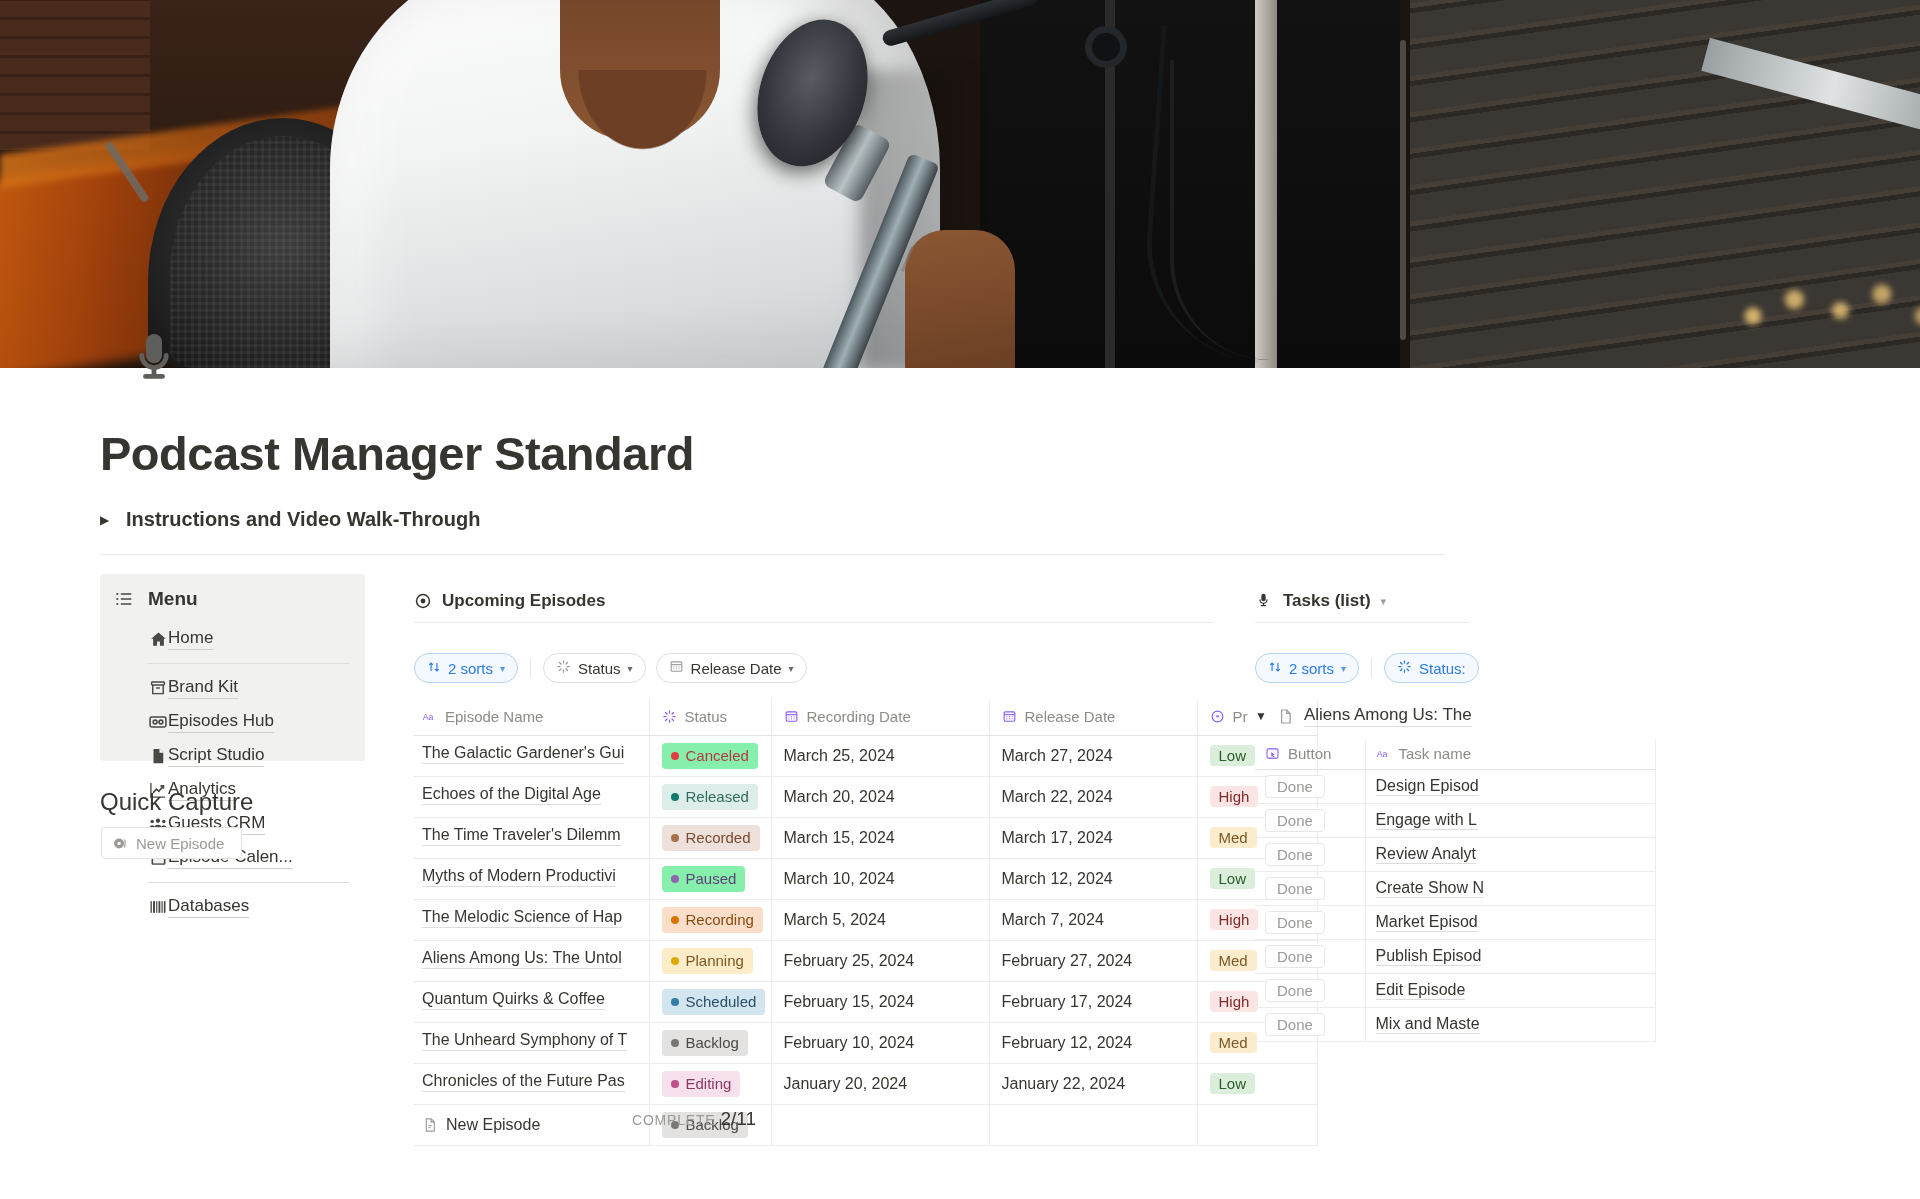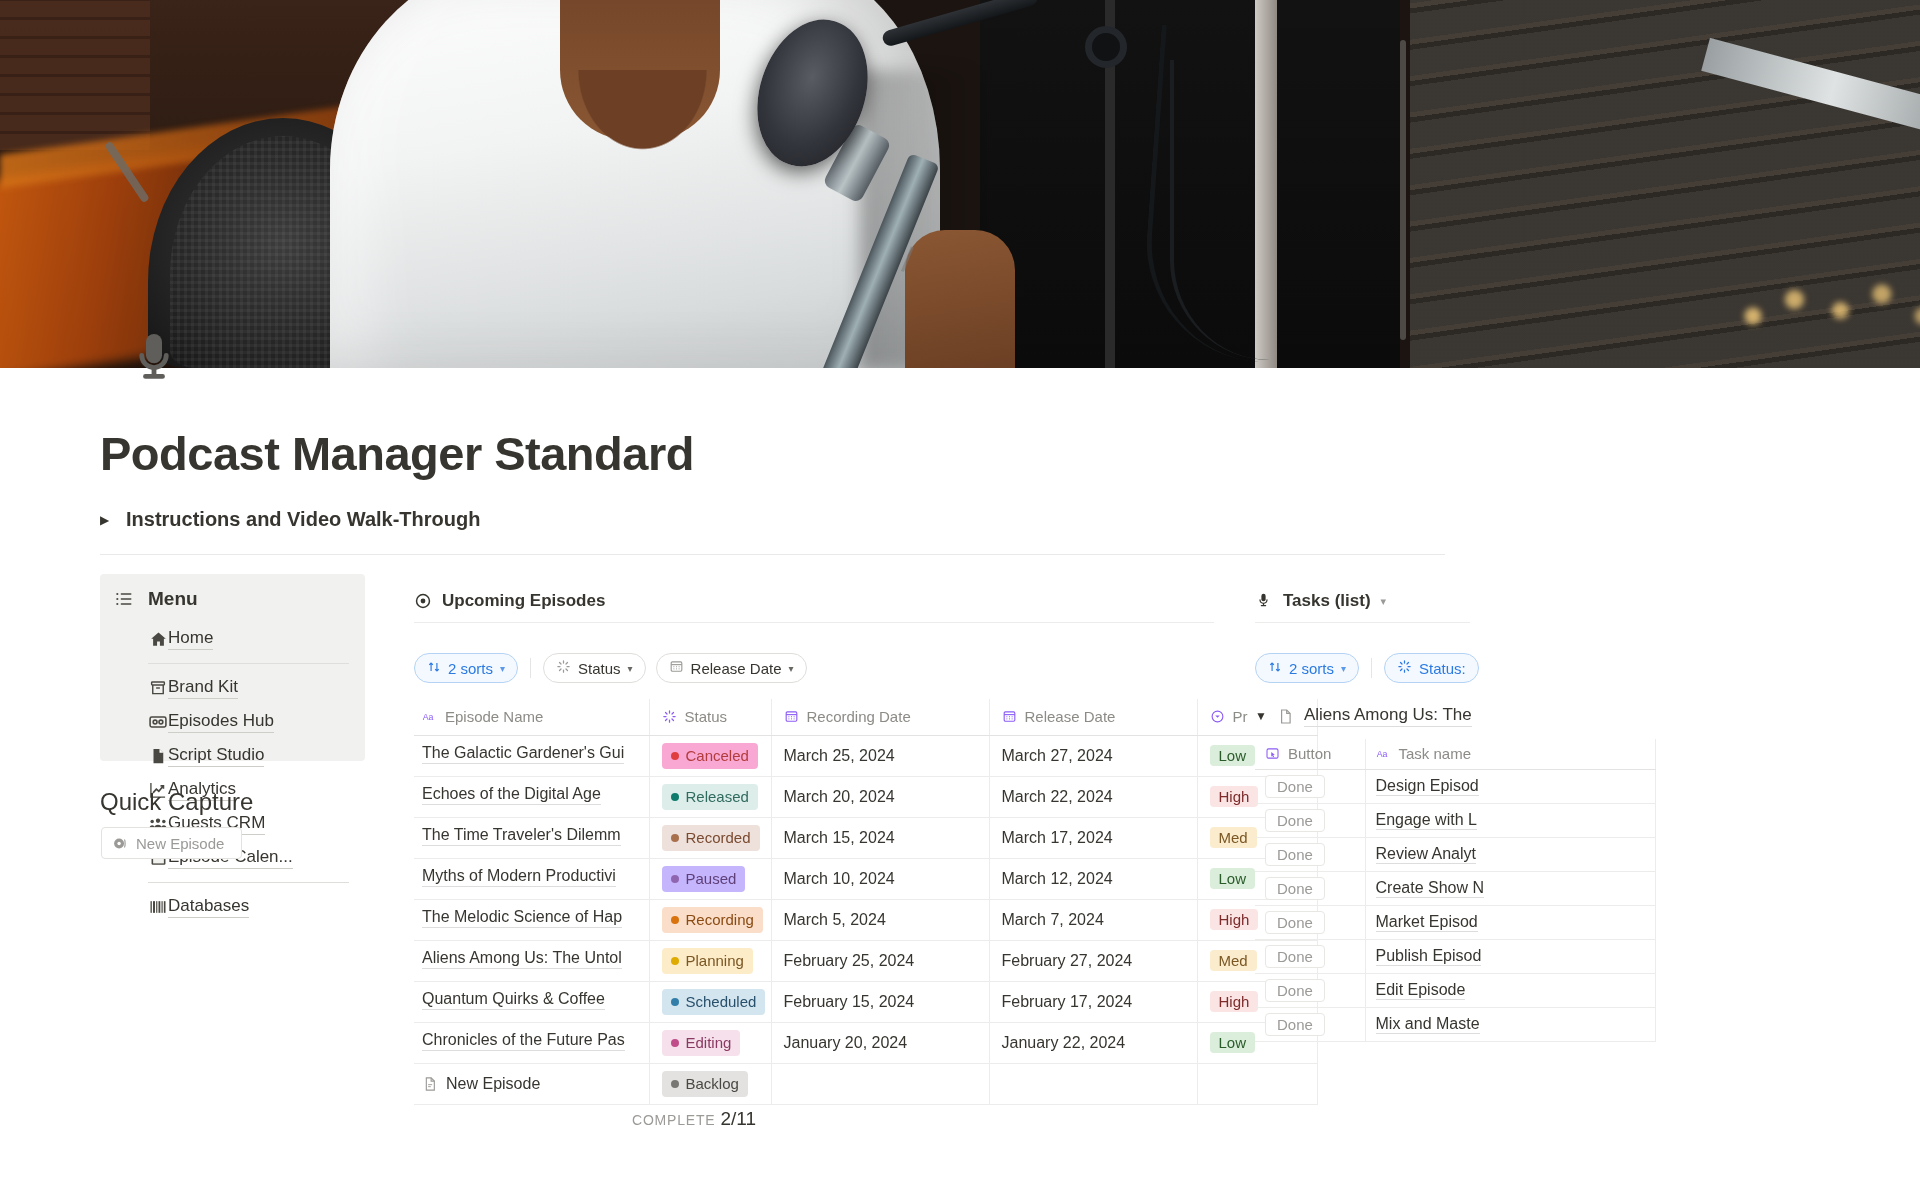--- a/index.html
+++ b/index.html
@@ -577,21 +577,21 @@
                 </svg>
               </span>
               <span>Pr</span>
             </span>
           </th>
         </tr>
       </thead>
       <tbody>
             <tr>
               <td><span class="ep-name">The Galactic Gardener's Gui</span></td>
-              <td><span class="tag" style="background: #f9a8d4; color: rgb(178, 60, 60);">
+              <td><span class="tag" style="background: #86efac; color: rgb(178, 60, 60);">
                   <span class="dot" style="background: rgb(224, 62, 62);"></span>
                   <span>Canceled</span>
                 </span></td>
               <td>March 25, 2024</td>
               <td>March 27, 2024</td>
               <td><span class="prio" style="background: rgb(219, 237, 219); color: rgb(42, 92, 42);">Low</span></td>
             </tr>
             <tr>
               <td><span class="ep-name">Echoes of the Digital Age</span></td>
               <td><span class="tag" style="background: rgb(221, 237, 234); color: rgb(47, 107, 94);">
@@ -607,21 +607,21 @@
               <td><span class="tag" style="background: rgb(238, 224, 218); color: rgb(122, 74, 49);">
                   <span class="dot" style="background: rgb(169, 112, 78);"></span>
                   <span>Recorded</span>
                 </span></td>
               <td>March 15, 2024</td>
               <td>March 17, 2024</td>
               <td><span class="prio" style="background: rgb(251, 236, 205); color: rgb(122, 87, 36);">Med</span></td>
             </tr>
             <tr>
               <td><span class="ep-name">Myths of Modern Productivi</span></td>
-              <td><span class="tag" style="background: #c4b5fd; color: rgb(95, 63, 119);">
+              <td><span class="tag" style="background: #86efac; color: rgb(95, 63, 119);">
                   <span class="dot" style="background: rgb(144, 101, 176);"></span>
                   <span>Paused</span>
                 </span></td>
               <td>March 10, 2024</td>
               <td>March 12, 2024</td>
               <td><span class="prio" style="background: rgb(219, 237, 219); color: rgb(42, 92, 42);">Low</span></td>
             </tr>
             <tr>
               <td><span class="ep-name">The Melodic Science of Hap</span></td>
               <td><span class="tag" style="background: rgb(250, 222, 201); color: rgb(138, 75, 18);">
@@ -644,20 +644,30 @@
             </tr>
             <tr>
               <td><span class="ep-name">Quantum Quirks &amp; Coffee</span></td>
               <td><span class="tag" style="background: rgb(211, 229, 239); color: rgb(40, 80, 107);">
                   <span class="dot" style="background: rgb(51, 126, 169);"></span>
                   <span>Scheduled</span>
                 </span></td>
               <td>February 15, 2024</td>
               <td>February 17, 2024</td>
               <td><span class="prio" style="background: rgb(251, 228, 228); color: rgb(125, 43, 43);">High</span></td>
+            </tr>
+            <tr>
+              <td><span class="ep-name">The Unheard Symphony of T</span></td>
+              <td><span class="tag" style="background: rgb(227, 226, 224); color: rgb(74, 72, 67);">
+                  <span class="dot" style="background: rgb(120, 119, 116);"></span>
+                  <span>Backlog</span>
+                </span></td>
+              <td>February 10, 2024</td>
+              <td>February 12, 2024</td>
+              <td><span class="prio" style="background: rgb(251, 236, 205); color: rgb(122, 87, 36);">Med</span></td>
             </tr>
             <tr>
               <td><span class="ep-name">Chronicles of the Future Pas</span></td>
               <td><span class="tag" style="background: rgb(245, 224, 235); color: rgb(138, 58, 98);">
                   <span class="dot" style="background: rgb(193, 76, 138);"></span>
                   <span>Editing</span>
                 </span></td>
               <td>January 20, 2024</td>
               <td>January 22, 2024</td>
               <td><span class="prio" style="background: rgb(219, 237, 219); color: rgb(42, 92, 42);">Low</span></td>

